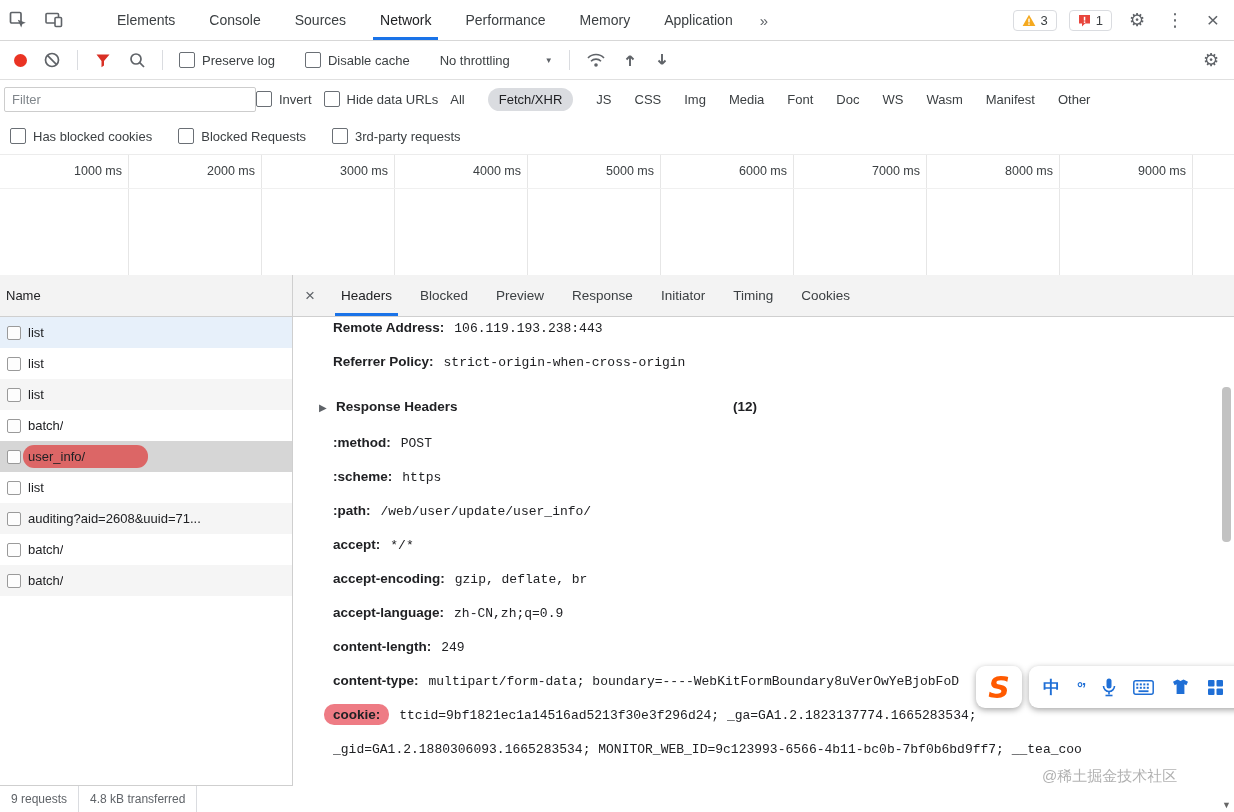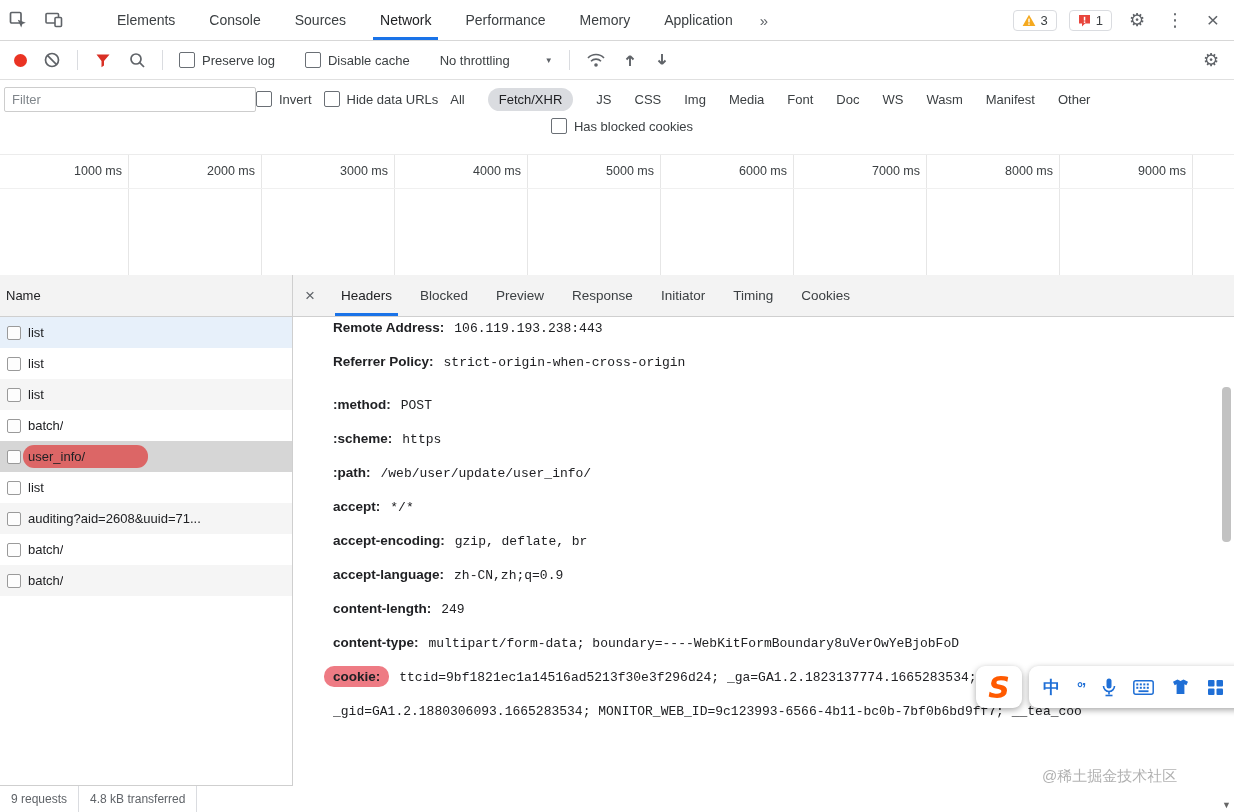--- a/index.html
+++ b/index.html
@@ -31,21 +31,21 @@
 
   
   .filterbar{position:absolute;top:80px;left:0;right:0;height:38px;background:#fff;display:flex;align-items:center;padding-left:4px;}
   .filter-input{width:236px;height:23px;border:1px solid #cdcdcd;border-radius:2px;background:#fff;padding:0 7px;font-family:"Liberation Sans",sans-serif;font-size:13px;color:#202124;outline:none;}
   .filter-input::placeholder{color:#80868b;}
   .ftypes{display:flex;align-items:center;gap:23px;margin-left:12px;}
   .ftype{color:#3c4043;cursor:pointer;white-space:nowrap;}
   .ftype.pill{background:#dadce0;border-radius:12px;padding:4px 11px;color:#202124;}
 
   
-  .cookiebar{position:absolute;top:118px;left:0;right:0;height:36px;background:#fff;border-bottom:1px solid #ececec;display:flex;align-items:center;gap:26px;padding-left:10px;flex-direction:column;}
+  .cookiebar{position:absolute;top:118px;left:0;right:0;height:36px;background:#fff;border-bottom:1px solid #ececec;display:flex;align-items:center;gap:26px;padding-left:10px;}
 
   
   .timeline{position:absolute;top:155px;left:0;right:0;height:120px;background:#fff;border-bottom:1px solid #d7d7d7;overflow:hidden;cursor:pointer;}
   .grid{position:absolute;top:0;bottom:0;width:1px;background:#e6e6e6;}
   .tlabel{position:absolute;top:9px;width:94px;text-align:right;font-size:12.5px;color:#3c4043;}
   .labelline{position:absolute;top:33px;left:0;right:0;height:1px;background:#f0f0f0;}
 
   
   .leftpanel{position:absolute;top:275px;left:0;width:293px;height:510px;background:#fff;border-right:1px solid #cfcfcf;box-sizing:border-box;overflow:hidden;}
   .name-header{height:42px;background:#f3f3f3;border-bottom:1px solid #cfcfcf;display:flex;align-items:center;padding-left:6px;color:#202124;box-sizing:border-box;}
@@ -324,20 +324,24 @@
       <span class="dtab">Cookies</span>
     </div>
     <div class="dcontent">
       <div class="hline first">
         <span class="k">Remote Address:</span><span class="v">106.119.193.238:443</span>
       </div>
       <div class="hline">
         <span class="k">Referrer Policy:</span><span class="v">strict-origin-when-cross-origin</span>
       </div>
       <div class="gap"></div>
+      <div class="sect">
+        <span class="tri">▶</span><span>Response Headers</span>
+        <span class="count">(12)</span>
+      </div>
       <div class="hline"><span class="k">:method:</span><span class="v">POST</span></div>
       <div class="hline"><span class="k">:scheme:</span><span class="v">https</span></div>
       <div class="hline"><span class="k">:path:</span><span class="v">/web/user/update/user_info/</span></div>
       <div class="hline"><span class="k">accept:</span><span class="v">*/*</span></div>
       <div class="hline"><span class="k">accept-encoding:</span><span class="v">gzip, deflate, br</span></div>
       <div class="hline"><span class="k">accept-language:</span><span class="v">zh-CN,zh;q=0.9</span></div>
       <div class="hline"><span class="k">content-length:</span><span class="v">249</span></div>
       <div class="hline"><span class="k">content-type:</span><span class="v">multipart/form-data; boundary=----WebKitFormBoundary8uVerOwYeBjobFoD</span></div>
       <div class="hline"><span class="k hl">cookie:</span><span class="v">ttcid=9bf1821ec1a14516ad5213f30e3f296d24; _ga=GA1.2.1823137774.1665283534; _gid=GA1.2.1880306093.1665283534; MONITOR_WEB_ID=9c123993-6566-4b11-bc0b-7bf0b6bd9ff7; __tea_coo</span></div>
     </div>

